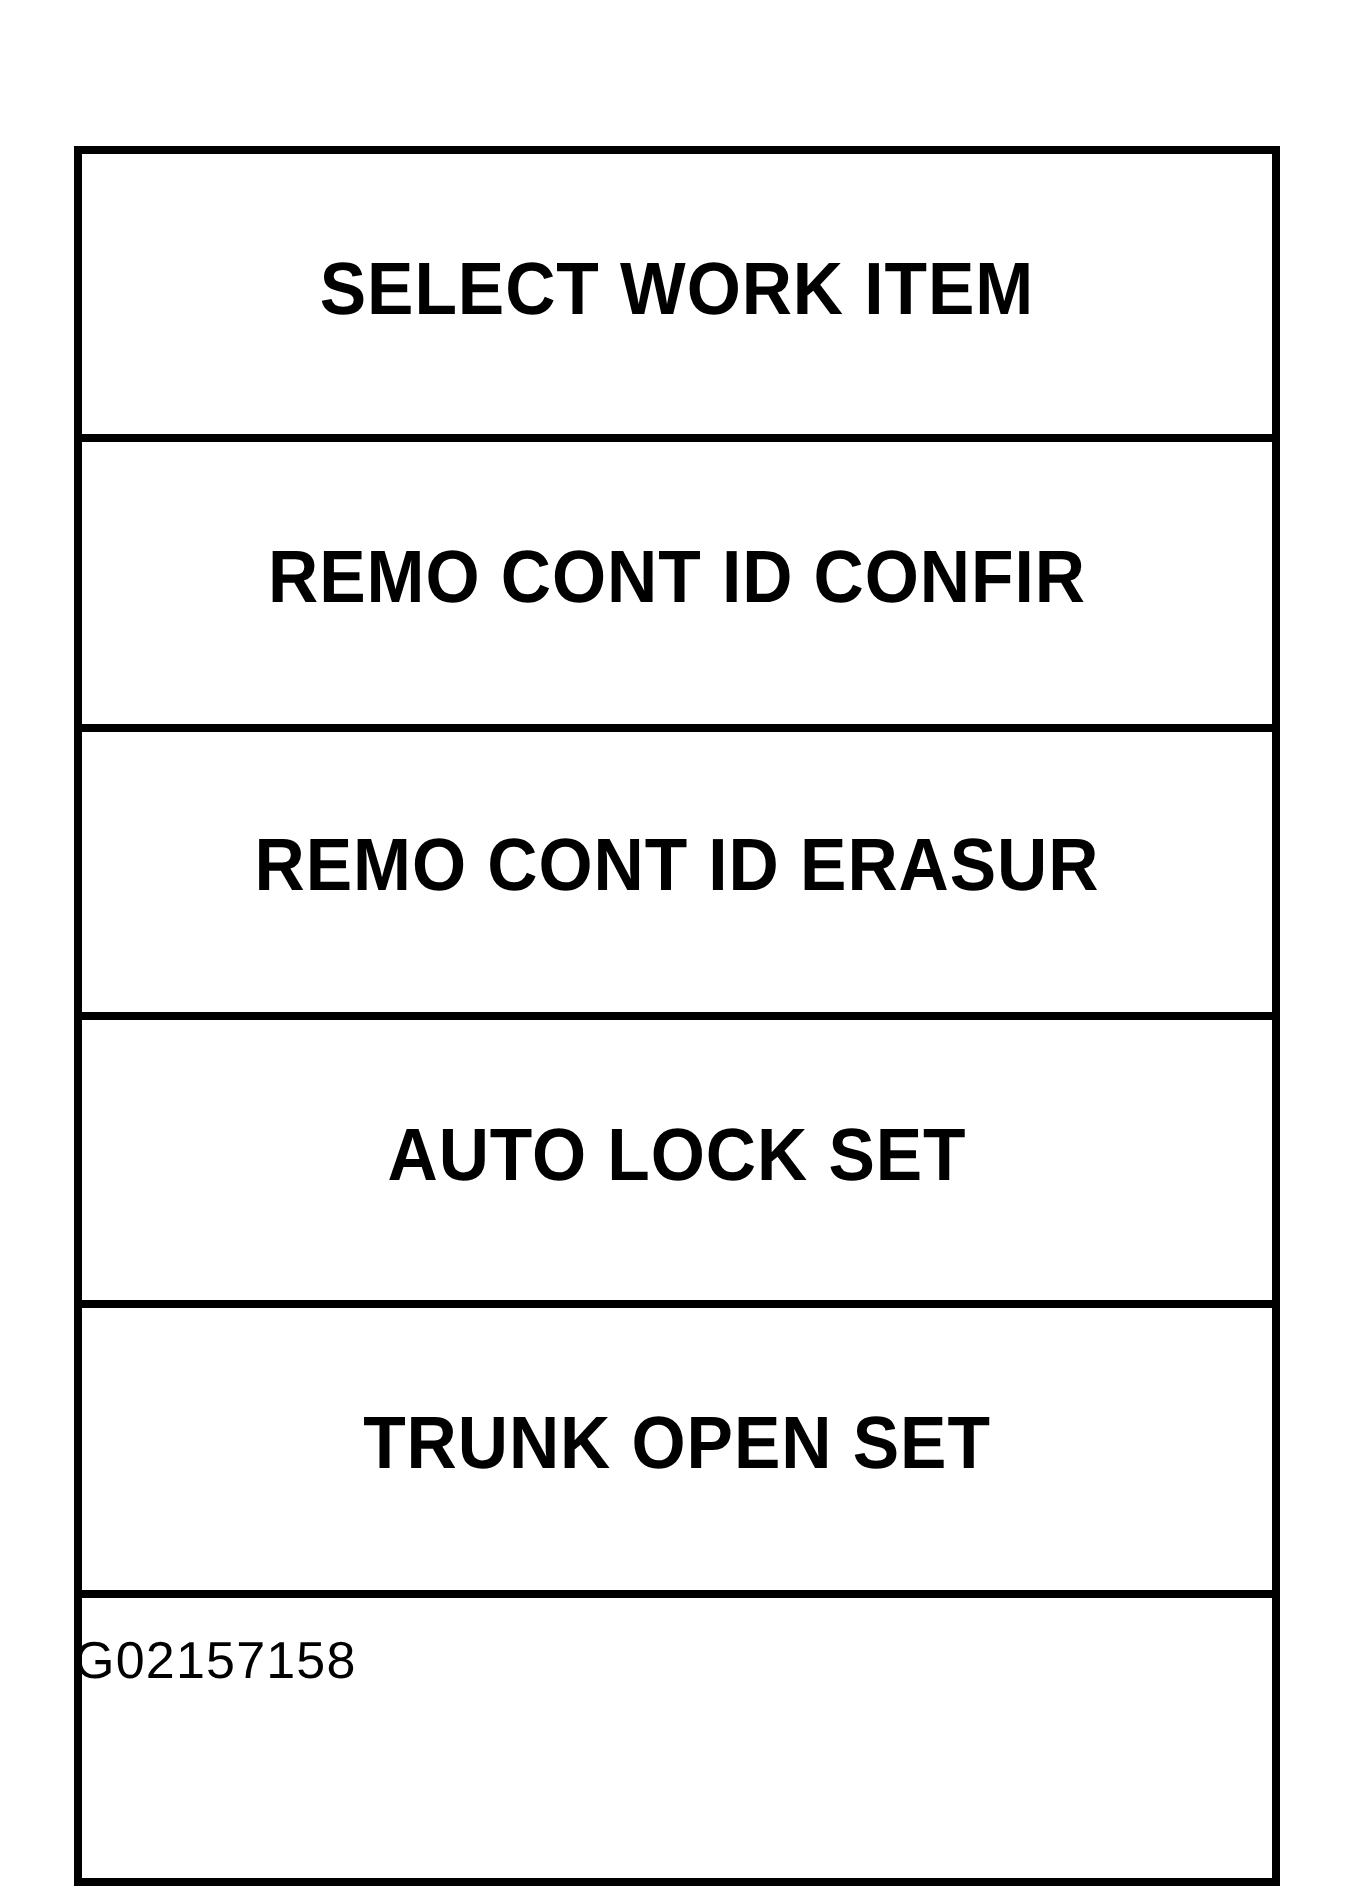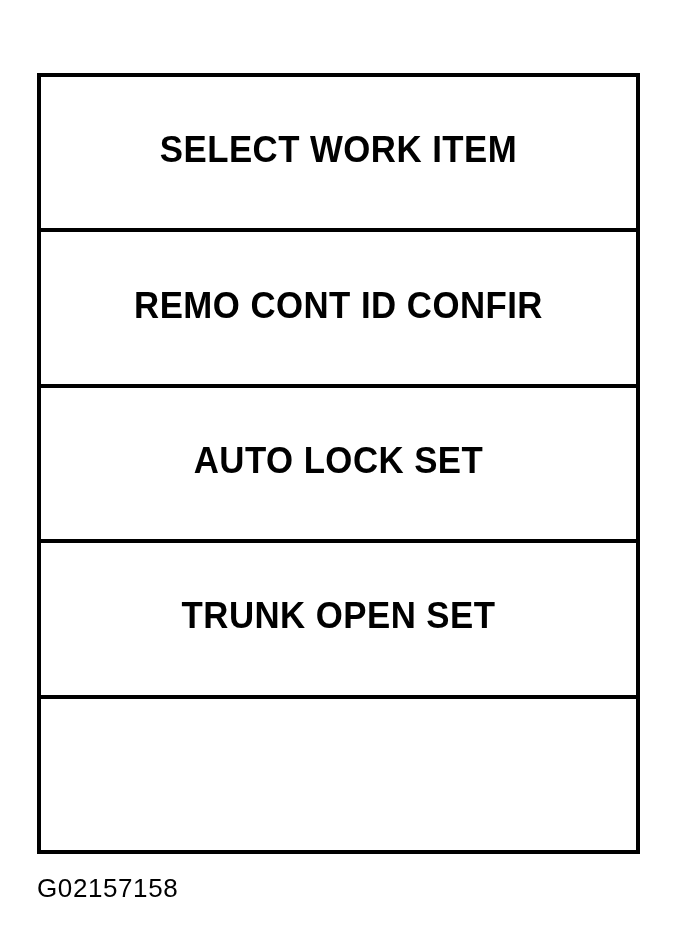--- a/index.html
+++ b/index.html
@@ -22,21 +22,21 @@
     height: 951px;
     background: #ffffff;
   }
 
   
   #menu-screen {
     position: absolute;
     left: 37px;
     top: 73px;
     width: 603px;
-    height: 781px;
+    height: 870px;
     box-sizing: border-box;
     border: 4px solid #000000;
     background: #ffffff;
     display: flex;
     flex-direction: column;
   }
 
   .menu-row {
     position: relative;
     flex: 1 1 0;
@@ -71,21 +71,21 @@
 
   
   .menu-row.is-blank .menu-row-label {
     min-height: 1px;
   }
 
   
   #figure-caption {
     position: absolute;
     left: 37px;
-    top: 875px;
+    top: 817px;
     color: #000000;
     font-family: "Liberation Sans", "DejaVu Sans", sans-serif;
     font-weight: normal;
     font-size: 26px;
     line-height: 1;
     letter-spacing: 0.6px;
     white-space: nowrap;
     text-align: center;
   }
 </style>
@@ -97,20 +97,23 @@
   <div id="menu-screen">
 
     <div class="menu-row">
       <span class="menu-row-label">SELECT WORK ITEM</span>
     </div>
 
     <div class="menu-row">
       <span class="menu-row-label">REMO CONT ID CONFIR</span>
     </div>
 
+    <div class="menu-row">
+      <span class="menu-row-label">REMO CONT ID ERASUR</span>
+    </div>
 
 
     <div class="menu-row">
       <span class="menu-row-label">AUTO LOCK SET</span>
     </div>
 
 
     <div class="menu-row">
       <span class="menu-row-label">TRUNK OPEN SET</span>
     </div>

